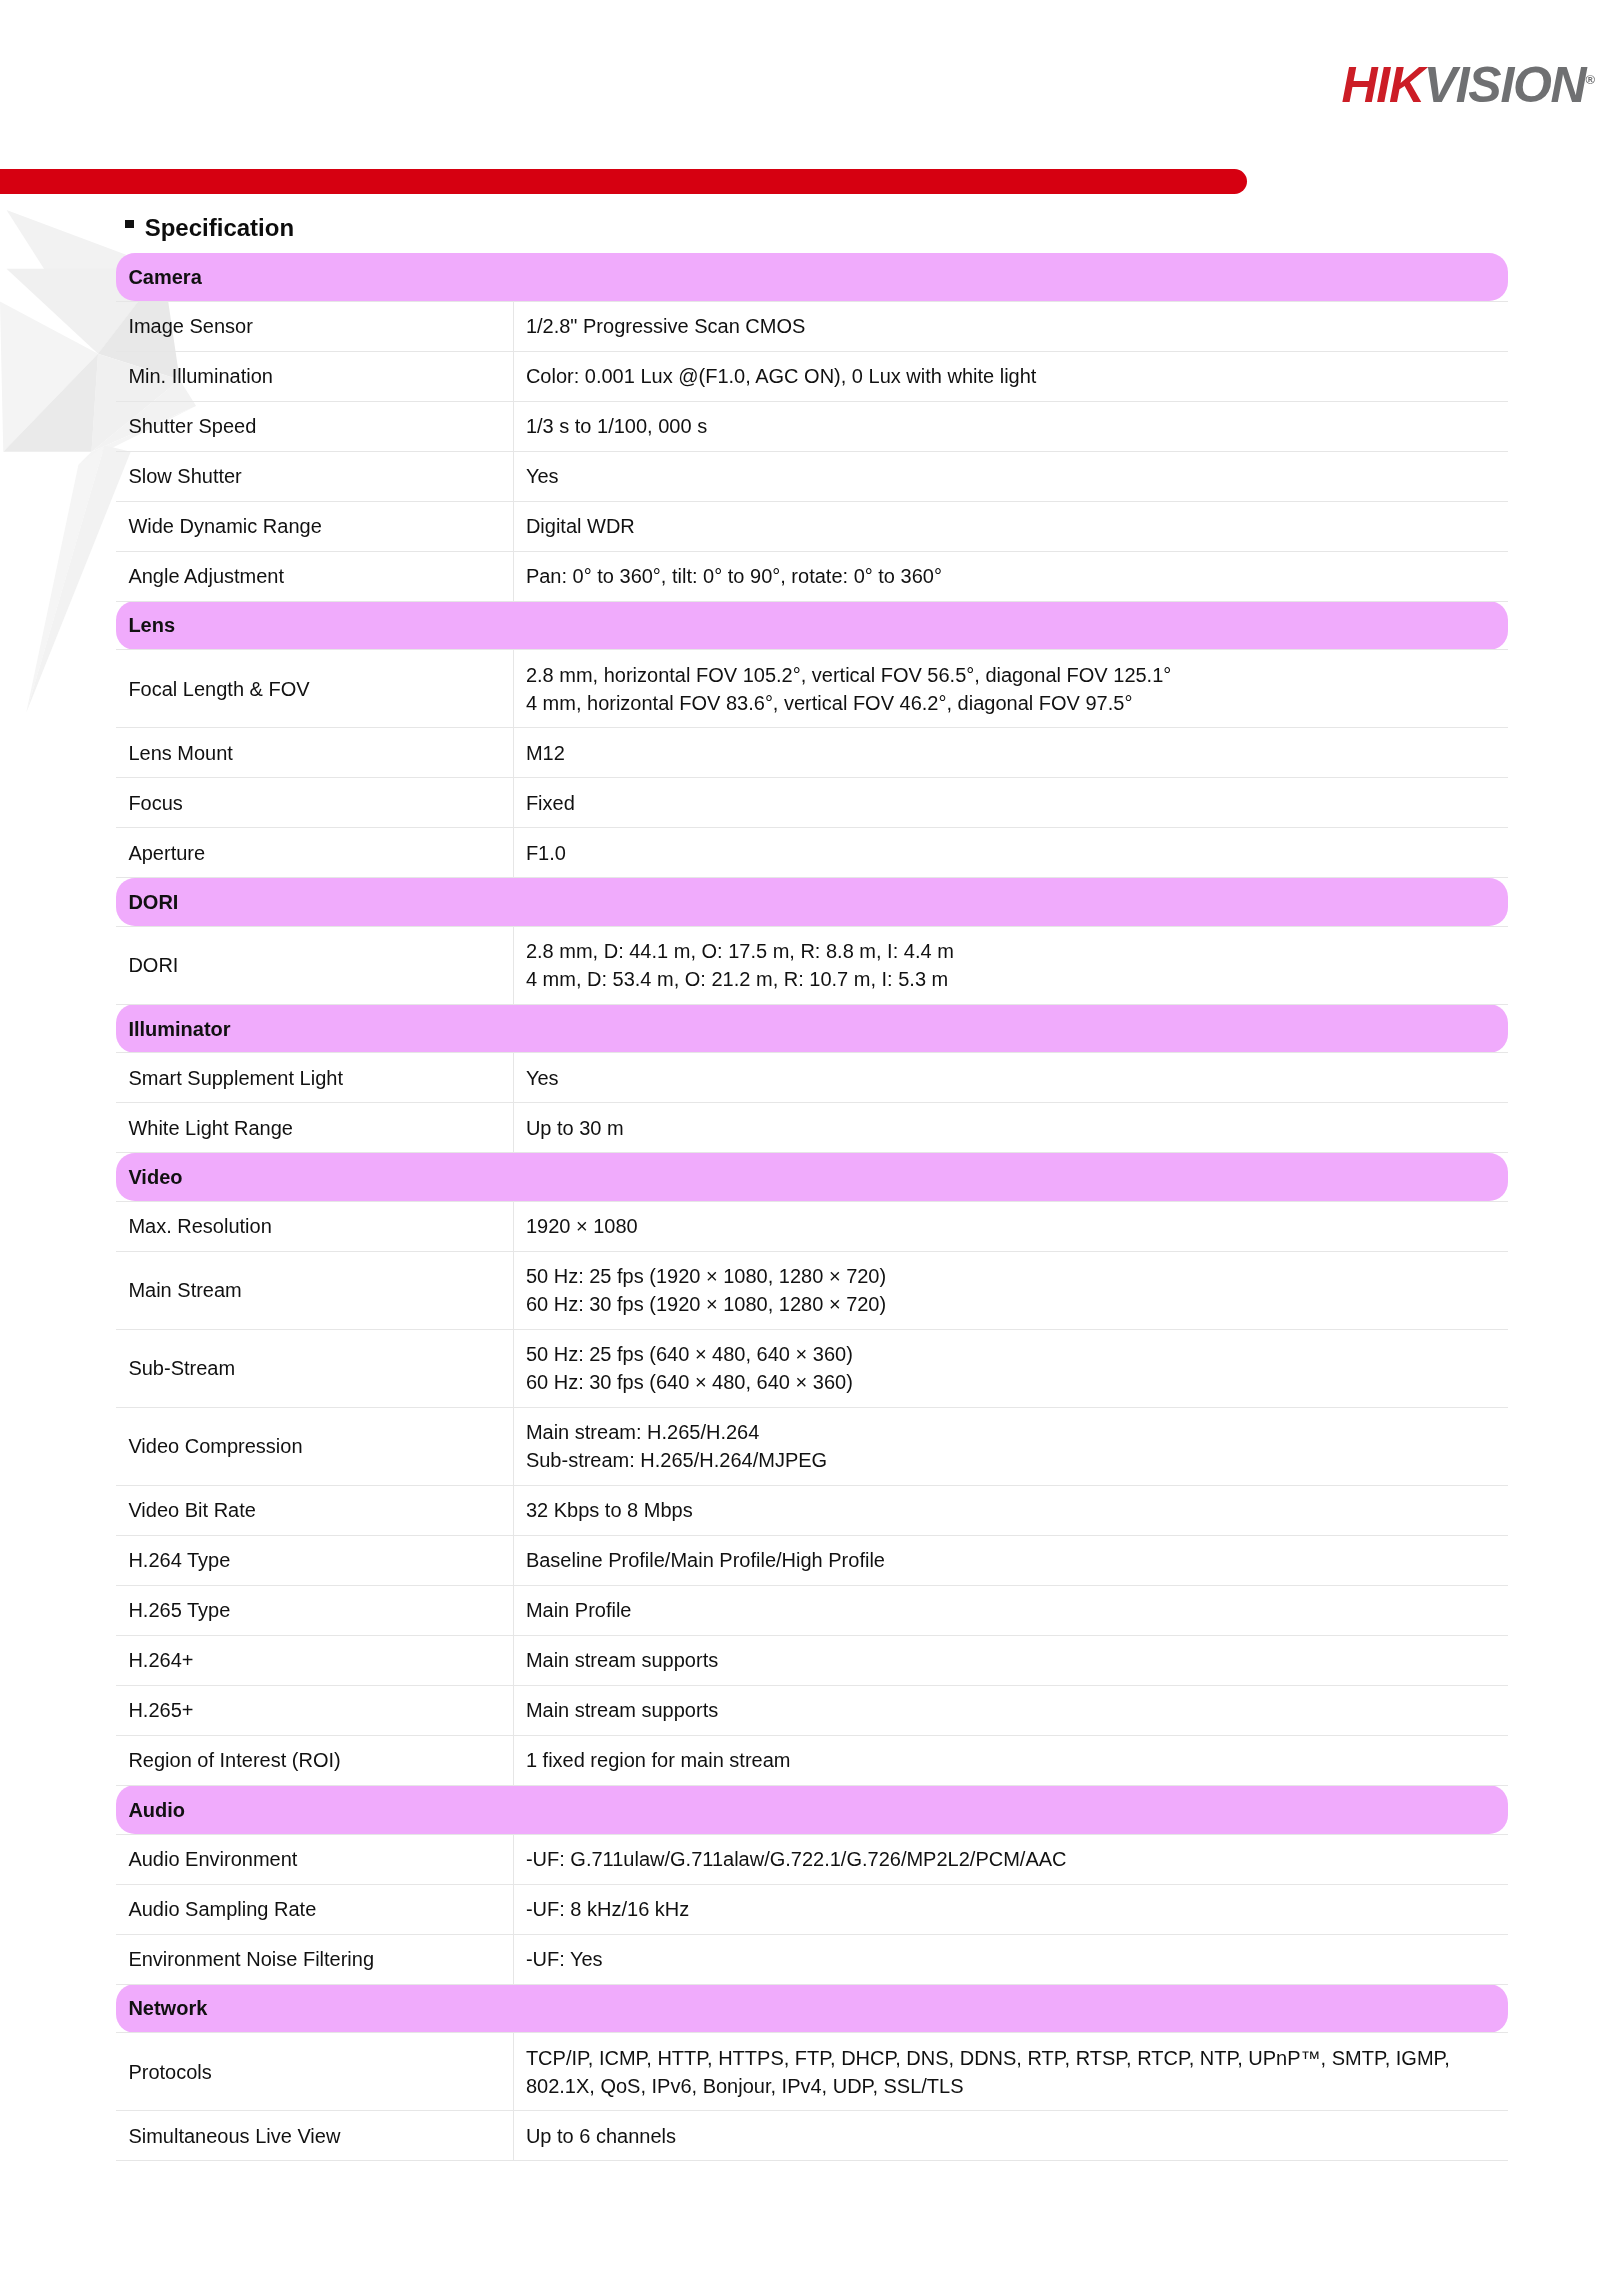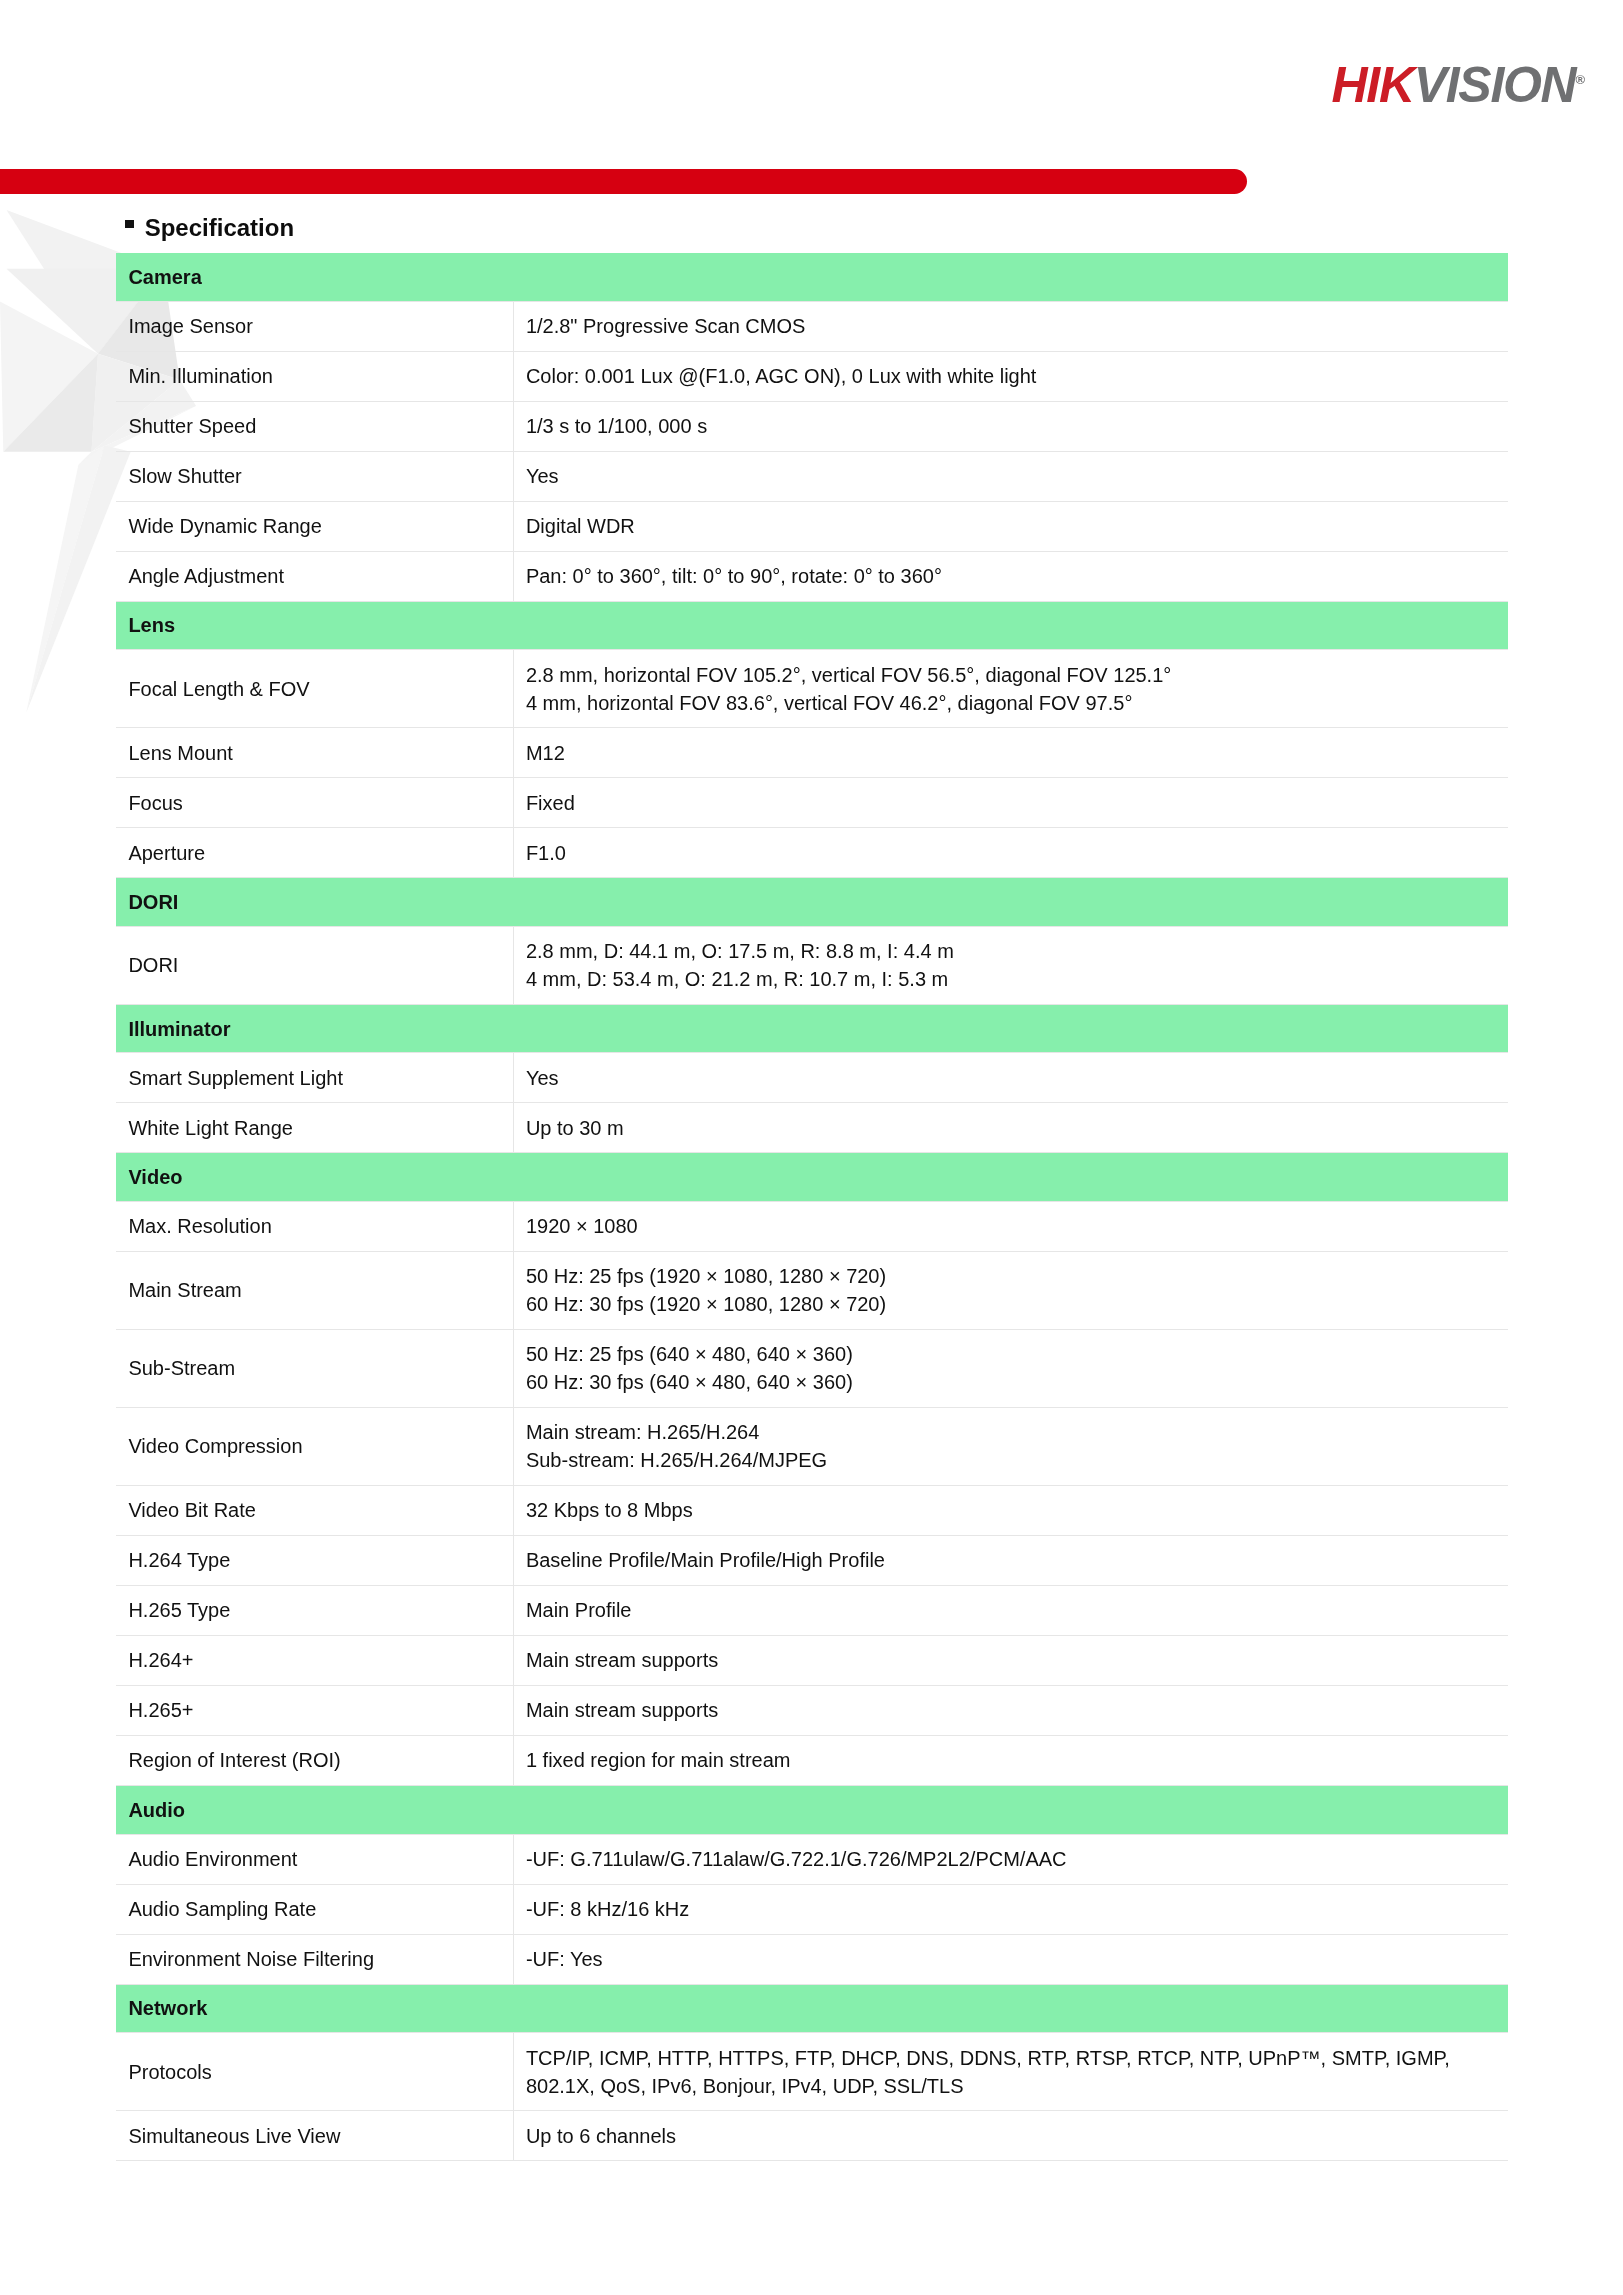--- a/index.html
+++ b/index.html
@@ -23,21 +23,21 @@
     top: 190px;
     width: 281px;
     height: 543px;
     pointer-events: none;
     z-index: 0;
   }
 
   
   #logo {
     position: absolute;
-    right: 38px;
+    right: 28px;
     top: 60px;
     font-style: italic;
     font-weight: bold;
     font-size: 50px;
     letter-spacing: -1.3px;
     line-height: 1;
     white-space: nowrap;
     z-index: 3;
   }
   #logo .hik  { color: #cc1d26; }
@@ -107,25 +107,26 @@
     border-bottom: 1.3px solid #e6e6e6;
     vertical-align: middle;
     padding: 10.5px 14.4px 10.5px 12.4px;
     line-height: 1.40;
     word-wrap: break-word;
   }
   table.spec td.label {
     border-right: 1.3px solid #e6e6e6;
   }
   table.spec tr.section-row td {
-    background: #86efac;
+    background: #f0abfc;
     font-weight: bold;
     border-right: none;
     border-bottom: 1.3px solid #e6e6e6;
     padding: 9.8px 12.4px 9.8px 12.4px;
+    border-radius: 19px;
   }
   table.spec td .ln {
     display: block;
   }
   table.spec td .ln + .ln {
   }
 </style>
 </head>
 <body>
 

